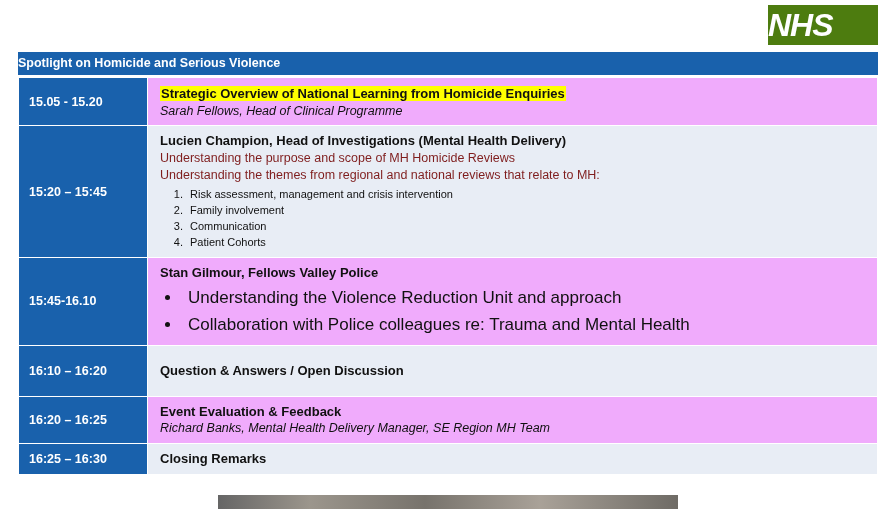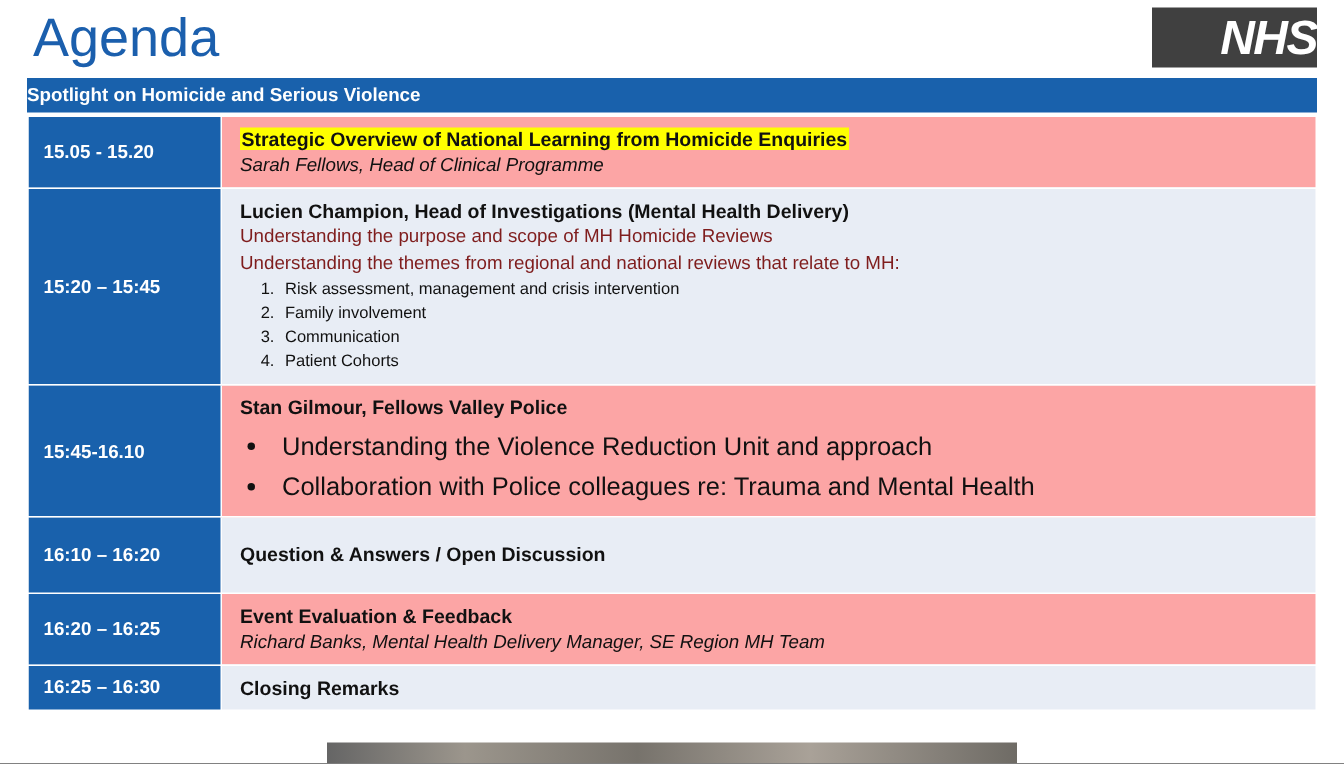--- a/index.html
+++ b/index.html
@@ -32,27 +32,27 @@
     color: #1b5fad;
     font-weight: 400;
     letter-spacing: 0px;
   }
   .nhs-logo {
     position: absolute;
     right: 18px;
     top: 5px;
     width: 110px;
     height: 40px;
-    background: #404040;
+    background: #4d7c0f;
     color: #ffffff;
     font-size: 32px;
     font-weight: bold;
     font-style: italic;
     letter-spacing: -1px;
-    text-align: right;
+    text-align: left;
     line-height: 40px;
     font-family: "Liberation Sans", sans-serif;
   }
   .banner {
     margin: 0 18px 0 18px;
     background: #1961ac;
     color: #ffffff;
     text-align: left;
     font-size: 12.5px;
     font-weight: bold;
@@ -76,21 +76,21 @@
     font-weight: bold;
     padding: 6px 0 6px 10px;
     vertical-align: middle;
   }
   td.detail {
     background: #e8edf5;
     padding: 6px 8px 6px 12px;
     color: #111111;
   }
   tr.alt td.detail {
-    background: #fca5a5;
+    background: #f0abfc;
   }
   .line-title {
     font-size: 13px;
     font-weight: bold;
     color: #111111;
     line-height: 1.35;
   }
   .line-title.highlight {
     background: #ffff00;
     display: inline;
@@ -145,21 +145,20 @@
     opacity: .85;
   }
   .row-tall { height: 104px; }
 </style>
 </head>
 <body>
 
 <div class="slide">
 
   <div class="slide-header">
-    <div class="slide-title">Agenda</div>
     <div class="nhs-logo">NHS</div>
   </div>
 
   <div class="banner">Spotlight on Homicide and Serious Violence</div>
 
   <table class="agenda">
     <tbody>
 
 
       <tr class="alt">

